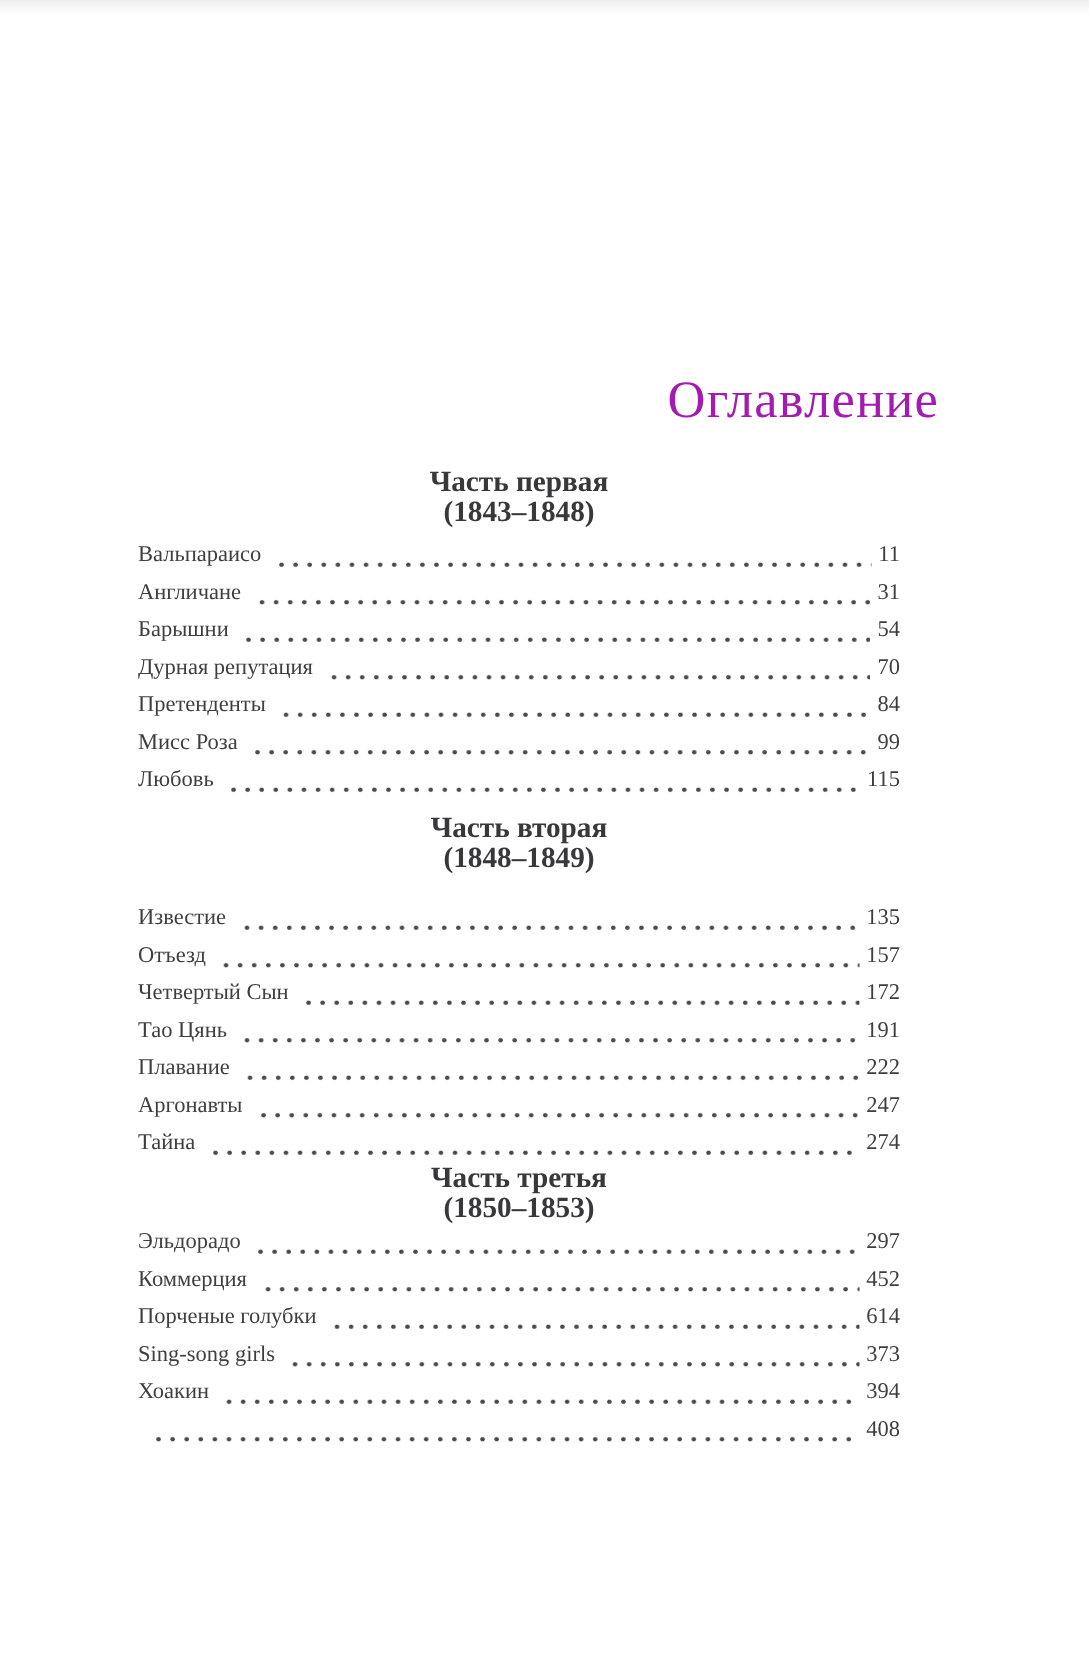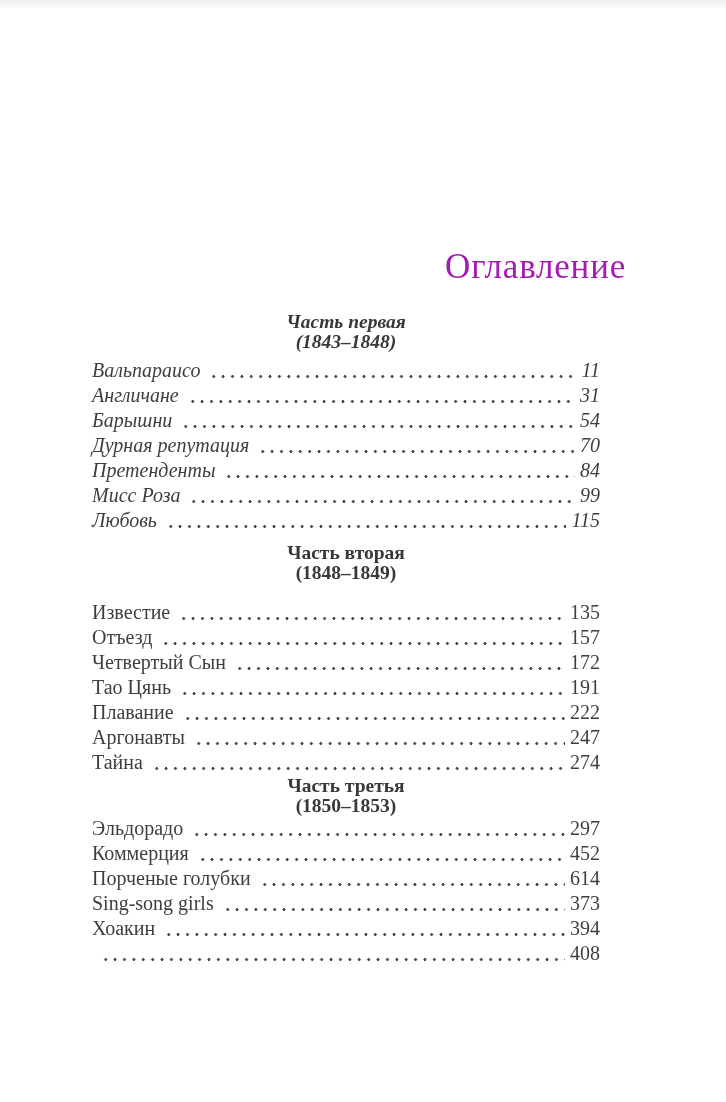--- a/index.html
+++ b/index.html
@@ -16,40 +16,40 @@
     background:linear-gradient(180deg,#eeeeee 0%,#ffffff 100%);
   }
   .toc-title {
     position:absolute; top:247px; left:92px; width:534px;
     text-align:right;
     font-size:35px; letter-spacing:0.8px;
     color:#a21caf;
     white-space:nowrap;
   }
   .section { position:absolute; left:92px; width:508px; }
-  #sec0 { top:312px;font-style:italic; }
+  #sec0 { top:312px; }
   #sec1 { top:543px; }
   #sec2 { top:776px; }
   .sec-heading, .sec-dates {
     text-align:center;
     font-weight:bold;
     font-size:19.5px;
     line-height:20px;
     color:#38383b;
     white-space:nowrap;
   }
   .entries { margin-top:6px; }
   #sec1 .entries { margin-top:17px; }
   #sec2 .entries { margin-top:0; }
   .entry {
     display:flex;
     align-items:baseline;
     height:25px;
     line-height:25px;
-    font-size:20px;
+    font-size:15px;
     color:#3e3e41;
   }
   .entry-label { white-space:nowrap; flex:0 0 auto; }
   .leader {
     flex:1 1 auto;
     align-self:stretch;
     margin:0 5px 0 9px;
     background-image:radial-gradient(circle,#4a4a4e 1.25px,rgba(0,0,0,0) 1.7px);
     background-size:9.4px 100%;
     background-repeat:repeat-x;

